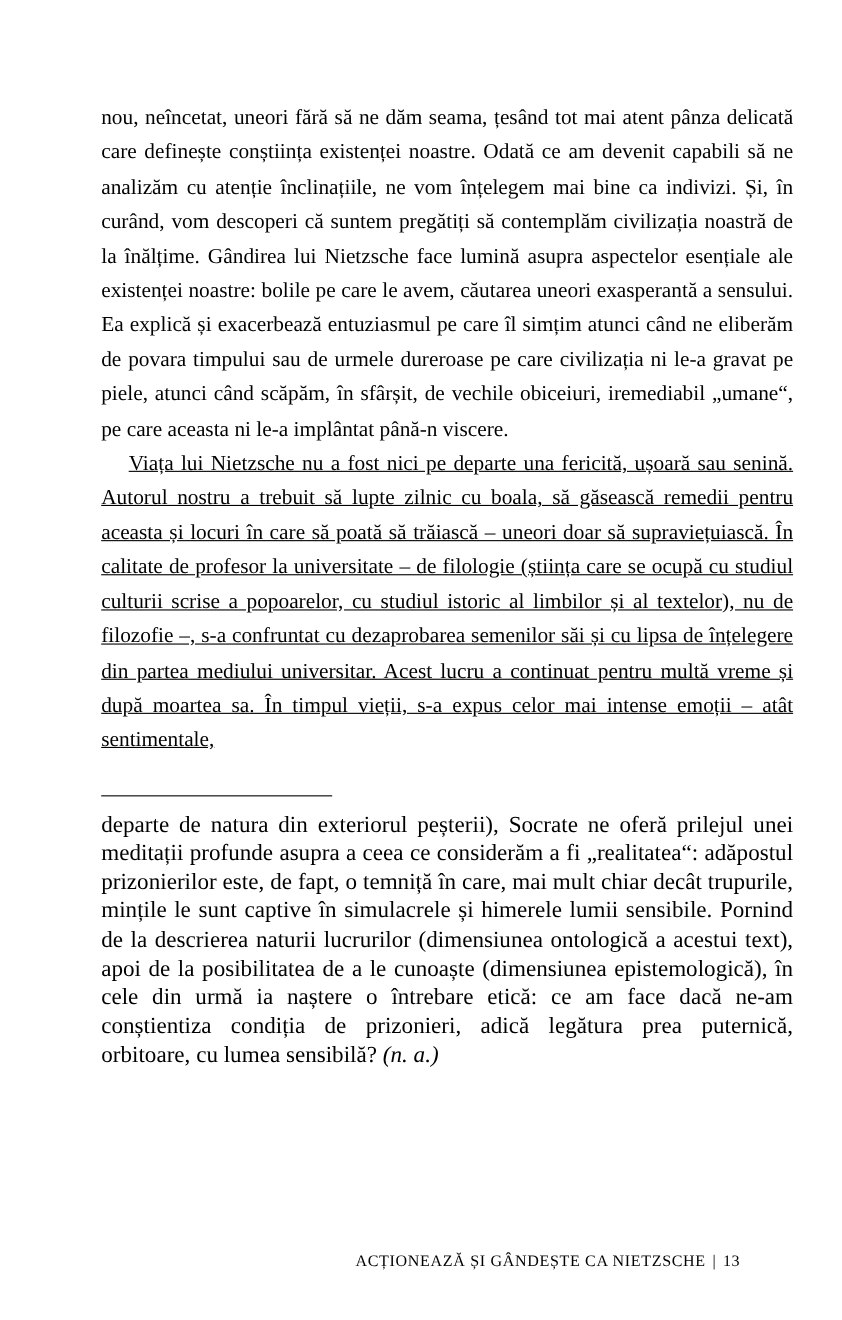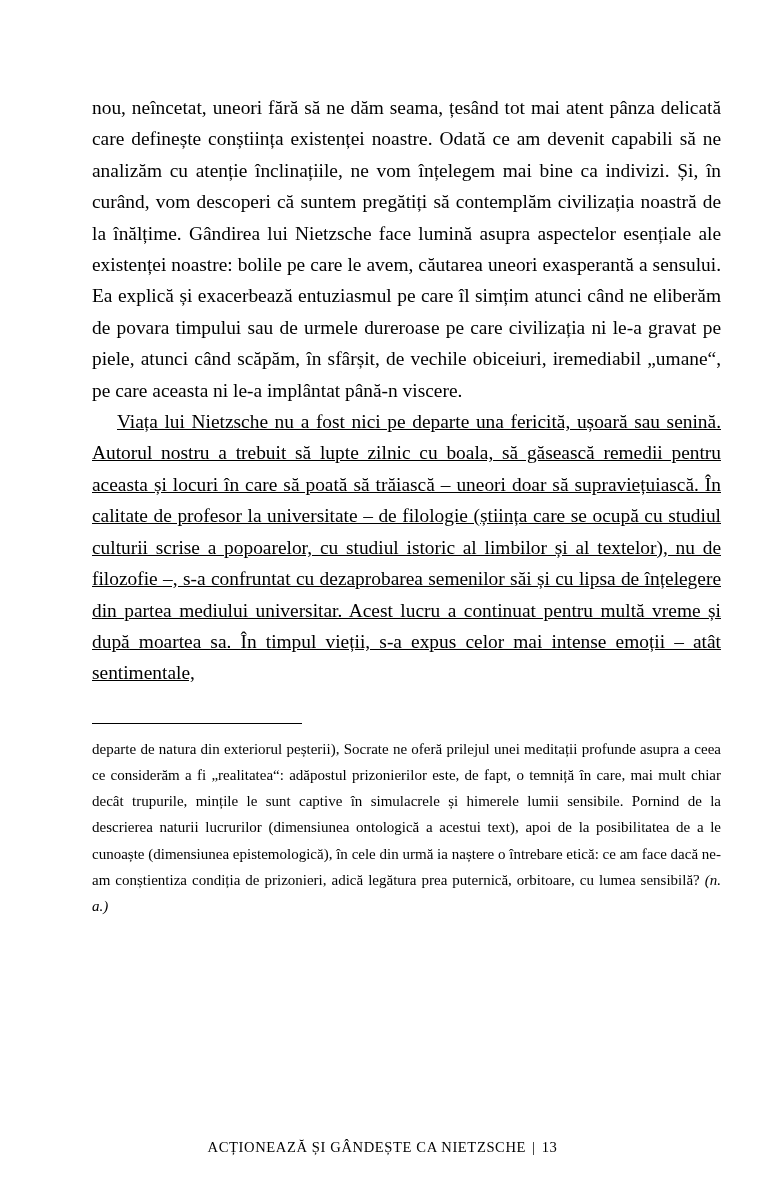--- a/index.html
+++ b/index.html
@@ -39,37 +39,37 @@
     text-decoration: underline;
   }
   .footnote-rule {
     margin-top: 34px;
     margin-bottom: 12px;
     width: 210px;
     height: 1px;
     background: #000000;
   }
   .footnote {
-    font-size: 15px;
+    font-size: 21px;
     line-height: 26.2px;
     text-align: justify;
     text-justify: inter-word;
   }
   .footnote p {
     margin: 0;
   }
   .footnote .ital {
     font-style: italic;
   }
   .page-footer {
     position: absolute;
     left: 92px;
     right: 92px;
     bottom: 44px;
-    text-align: center;
+    text-align: right;
     font-size: 14.6px;
     letter-spacing: 0.6px;
     white-space: nowrap;
   }
   .page-footer .sep {
     margin: 0 6px;
   }
 </style>
 </head>
 <body>

